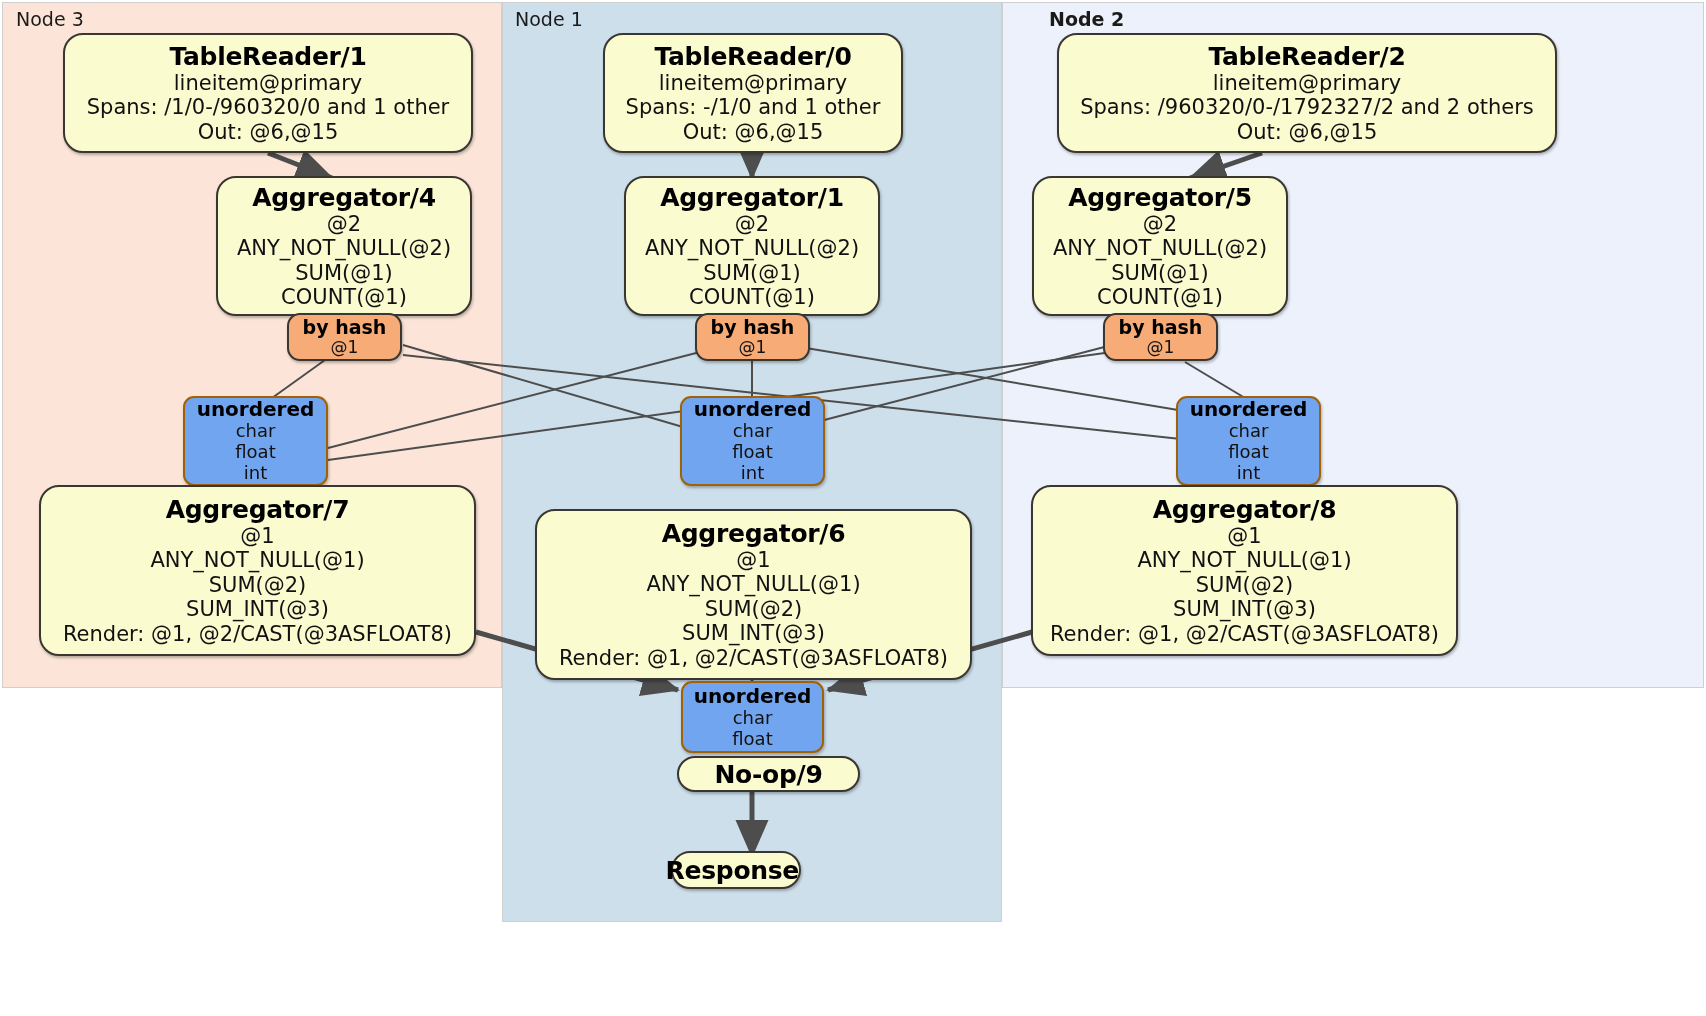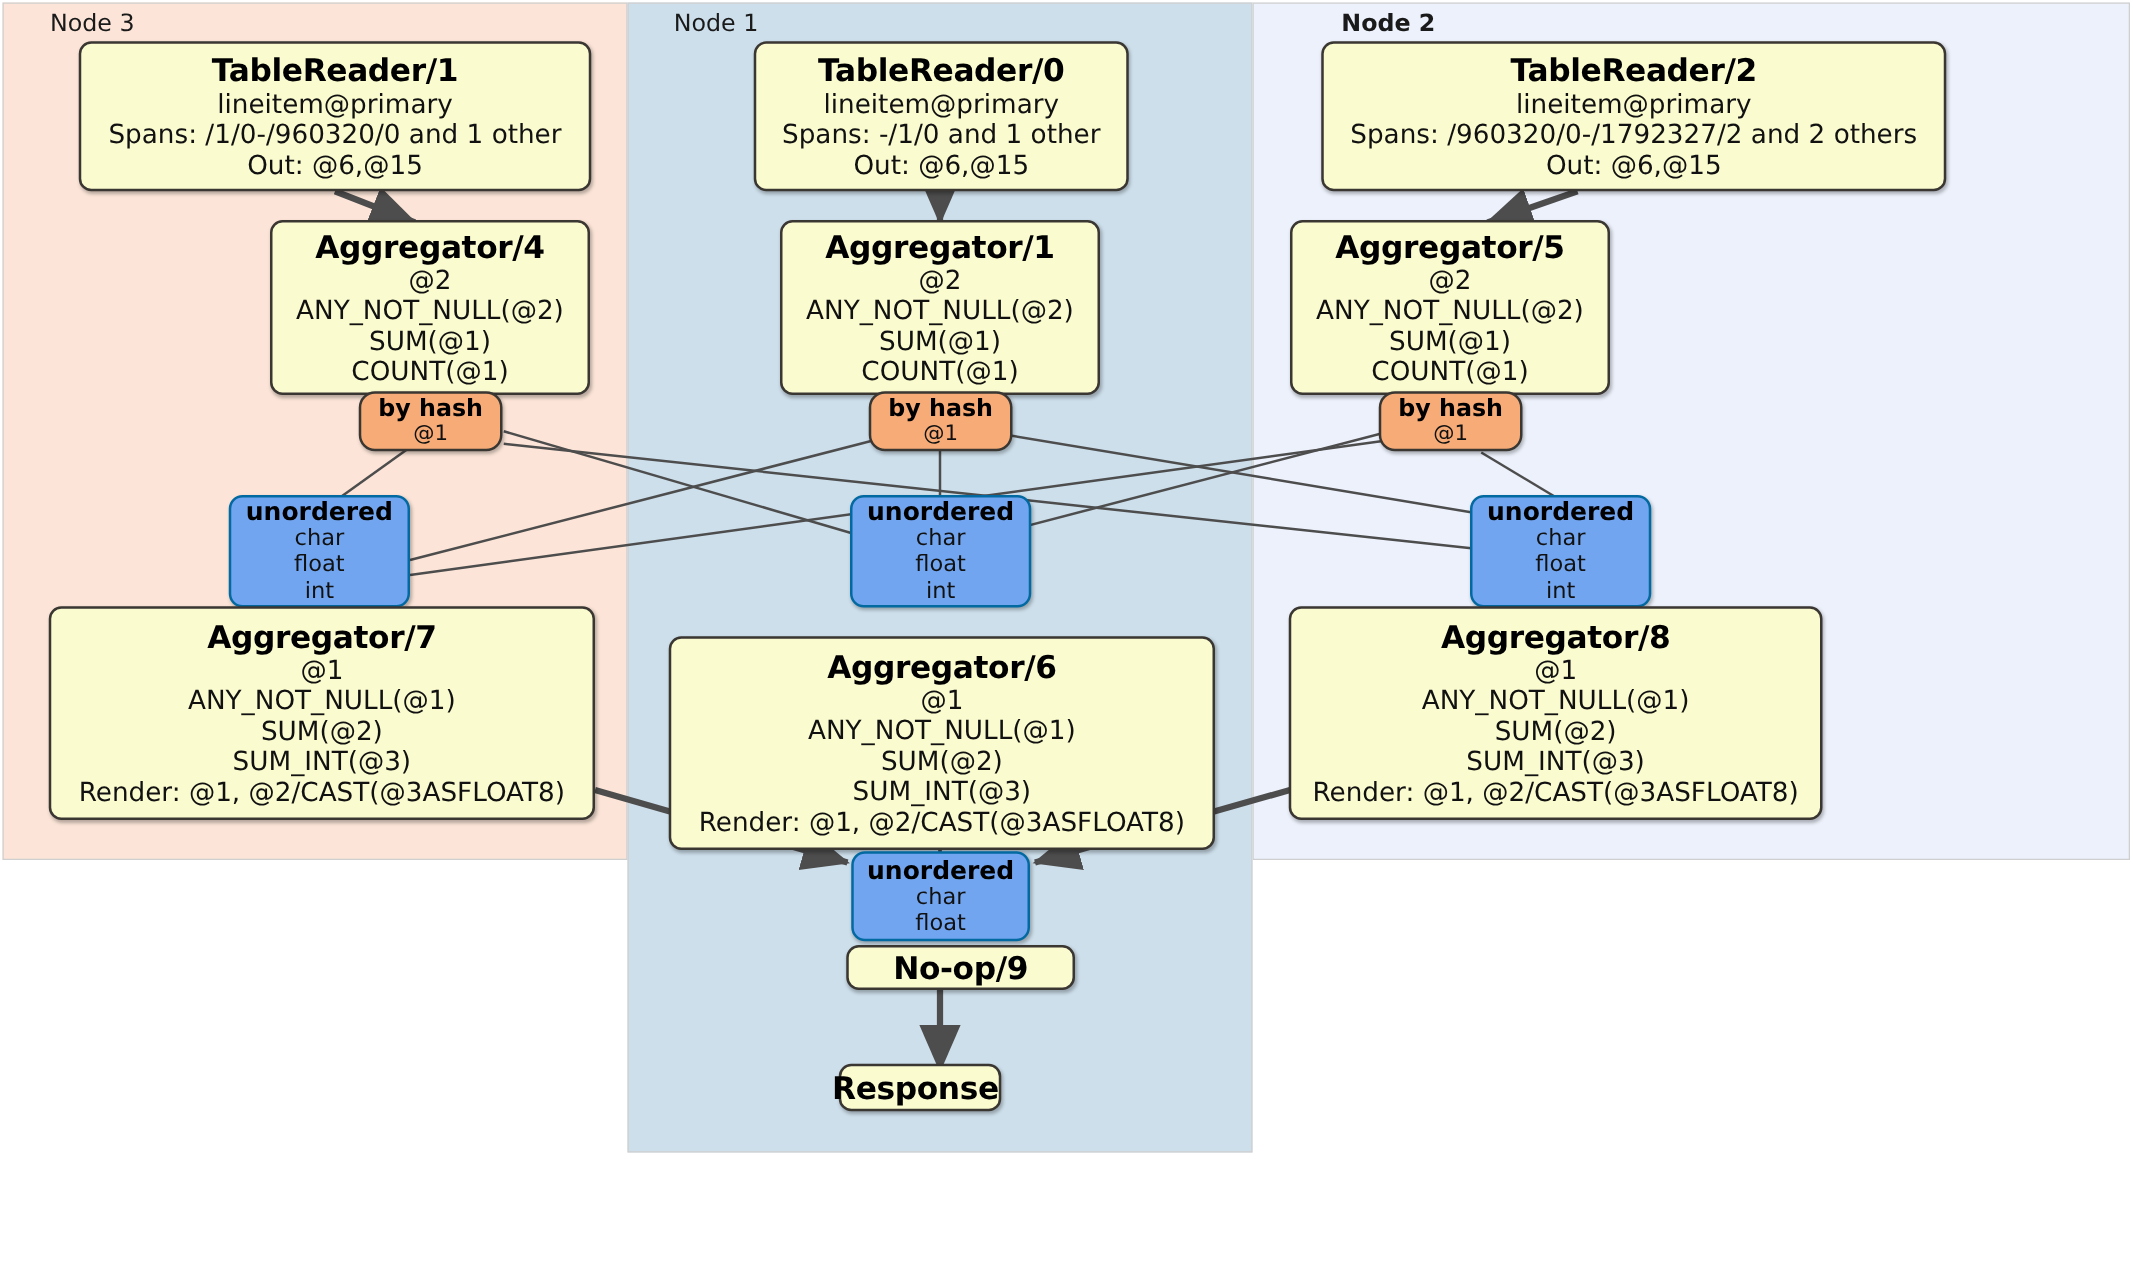--- a/index.html
+++ b/index.html
@@ -22,42 +22,41 @@
   .cluster {
     position: absolute;
     box-sizing: border-box;
     border: 1px solid #cfcfcf;
   }
   .cluster-label {
     position: absolute;
     font-size: 19px;
     color: #1a1a1a;
     white-space: nowrap;
-    margin-left: 24px;
   }
   
   #edges {
     position: absolute;
     left: 0;
     top: 0;
     width: 1706px;
     height: 1016px;
     pointer-events: none;
   }
   
   .gnode {
     position: absolute;
     box-sizing: border-box;
     display: flex;
     flex-direction: column;
     align-items: center;
     justify-content: center;
     text-align: center;
     border: 2px solid #3a3632;
-    border-radius: 10px;
+    border-radius: 20px;
     line-height: 1.16;
   }
   .proc {
     background: #fbfbd0;
     box-shadow: 1px 2px 3px rgba(0,0,0,0.28);
   }
   .proc .title {
     font-weight: bold;
     font-size: 25px;
     color: #000;
@@ -80,21 +79,21 @@
     font-weight: bold;
     font-size: 19px;
     color: #000;
   }
   .router .line {
     font-size: 17px;
     color: #111;
   }
   .synth {
     background: #72a5ef;
-    border: 2px solid #0369a1;
+    border: 2px solid #a16207;
     border-radius: 11px;
     box-shadow: 1px 2px 3px rgba(0,0,0,0.28);
   }
   .synth .title {
     font-weight: bold;
     font-size: 20px;
     color: #000;
   }
   .synth .line {
     font-size: 18px;

